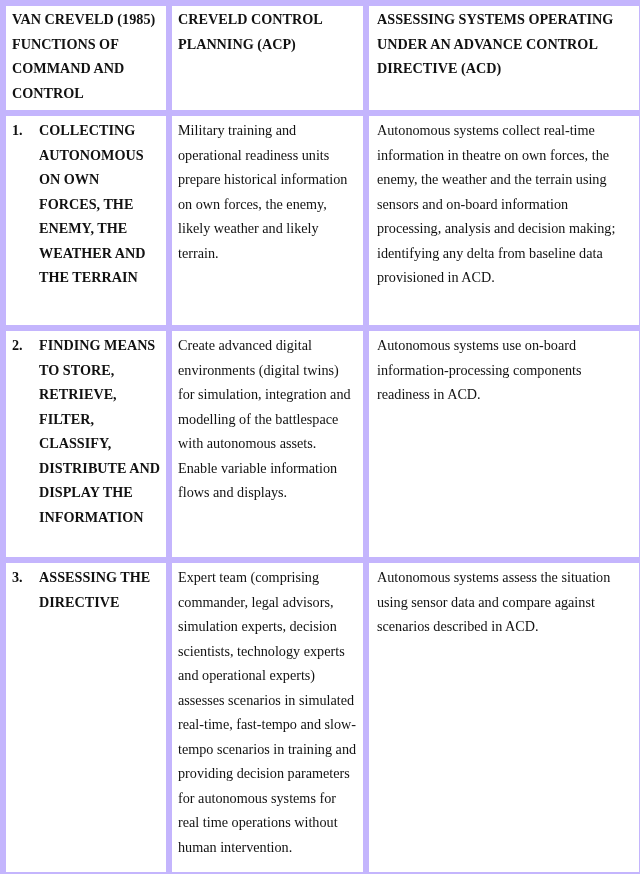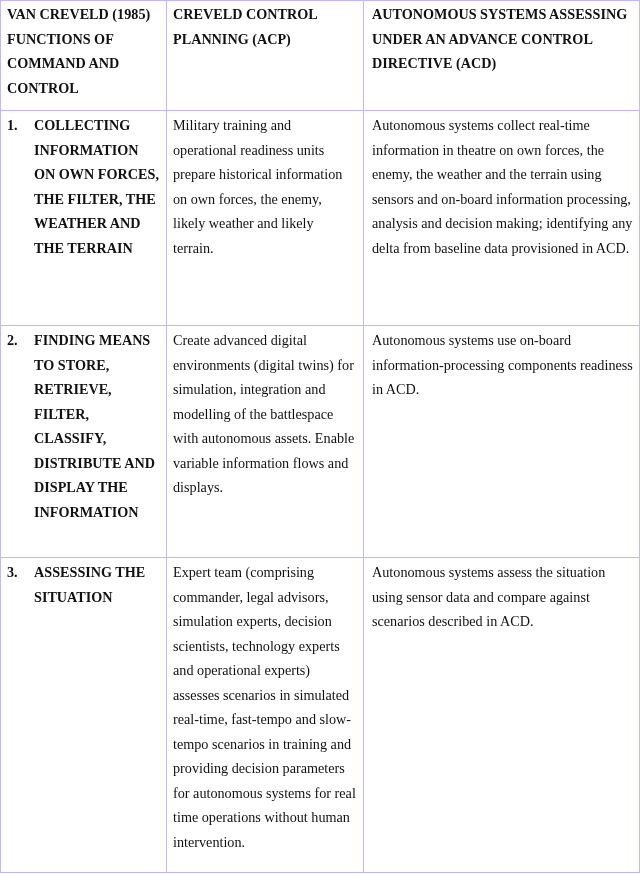--- a/index.html
+++ b/index.html
@@ -17,21 +17,21 @@
     }
     table.c2 {
       position: absolute;
       left: 0;
       top: 0;
       width: 639px;
       border-collapse: collapse;
       table-layout: fixed;
     }
     table.c2 td {
-      border: 1px solid #c4b5fd;
+      border: 6px solid #c4b5fd;
       vertical-align: top;
       padding: 0;
       font-size: 14.2px;
       line-height: 24.5px;
     }
     .col1 { width: 166px; }
     .col2 { width: 197px; }
     .col3 { width: 276px; }
 
     .hdr-cell {
@@ -76,29 +76,29 @@
   </colgroup>
   <tbody>
     <tr class="hdr-row">
       <td class="hdr-cell">
         <span class="txt">VAN CREVELD (1985) FUNCTIONS OF COMMAND AND CONTROL</span>
       </td>
       <td class="hdr-cell">
         <span class="txt">CREVELD CONTROL PLANNING (ACP)</span>
       </td>
       <td class="hdr-cell" style="padding-left:8px !important;">
-        <span class="txt">AUTONOMOUS SYSTEMS ASSESSING UNDER AN ADVANCE CONTROL DIRECTIVE (ACD)</span>
+        <span class="txt">ASSESSING SYSTEMS OPERATING UNDER AN ADVANCE CONTROL DIRECTIVE (ACD)</span>
       </td>
     </tr>
 
     <tr class="row-1">
       <td class="fn-cell">
         <div class="fn-wrap">
           <span class="fn-num">1.</span>
-          <span class="fn-label">COLLECTING INFORMATION ON OWN FORCES, THE FILTER, THE WEATHER AND THE TERRAIN</span>
+          <span class="fn-label">COLLECTING AUTONOMOUS ON OWN FORCES, THE ENEMY, THE WEATHER AND THE TERRAIN</span>
         </div>
       </td>
       <td class="acp-cell">Military training and operational readiness units prepare historical information on own forces, the enemy, likely weather and likely terrain.</td>
       <td class="acd-cell">Autonomous systems collect real-time information in theatre on own forces, the enemy, the weather and the terrain using sensors and on-board information processing, analysis and decision making; identifying any delta from baseline data provisioned in ACD.</td>
     </tr>
 
     <tr class="row-2">
       <td class="fn-cell">
         <div class="fn-wrap">
           <span class="fn-num">2.</span>
@@ -106,20 +106,20 @@
         </div>
       </td>
       <td class="acp-cell">Create advanced digital environments (digital twins) for simulation, integration and modelling of the battlespace with autonomous assets. Enable variable information flows and displays.</td>
       <td class="acd-cell">Autonomous systems use on-board information-processing components readiness in ACD.</td>
     </tr>
 
     <tr class="row-3">
       <td class="fn-cell">
         <div class="fn-wrap">
           <span class="fn-num">3.</span>
-          <span class="fn-label">ASSESSING THE SITUATION</span>
+          <span class="fn-label">ASSESSING THE DIRECTIVE</span>
         </div>
       </td>
       <td class="acp-cell">Expert team (comprising commander, legal advisors, simulation experts, decision scientists, technology experts and operational experts) assesses scenarios in simulated real-time, fast-tempo and slow-tempo scenarios in training and providing decision parameters for autonomous systems for real time operations without human intervention.</td>
       <td class="acd-cell">Autonomous systems assess the situation using sensor data and compare against scenarios described in ACD.</td>
     </tr>
   </tbody>
 </table>
 
 </body></html>

